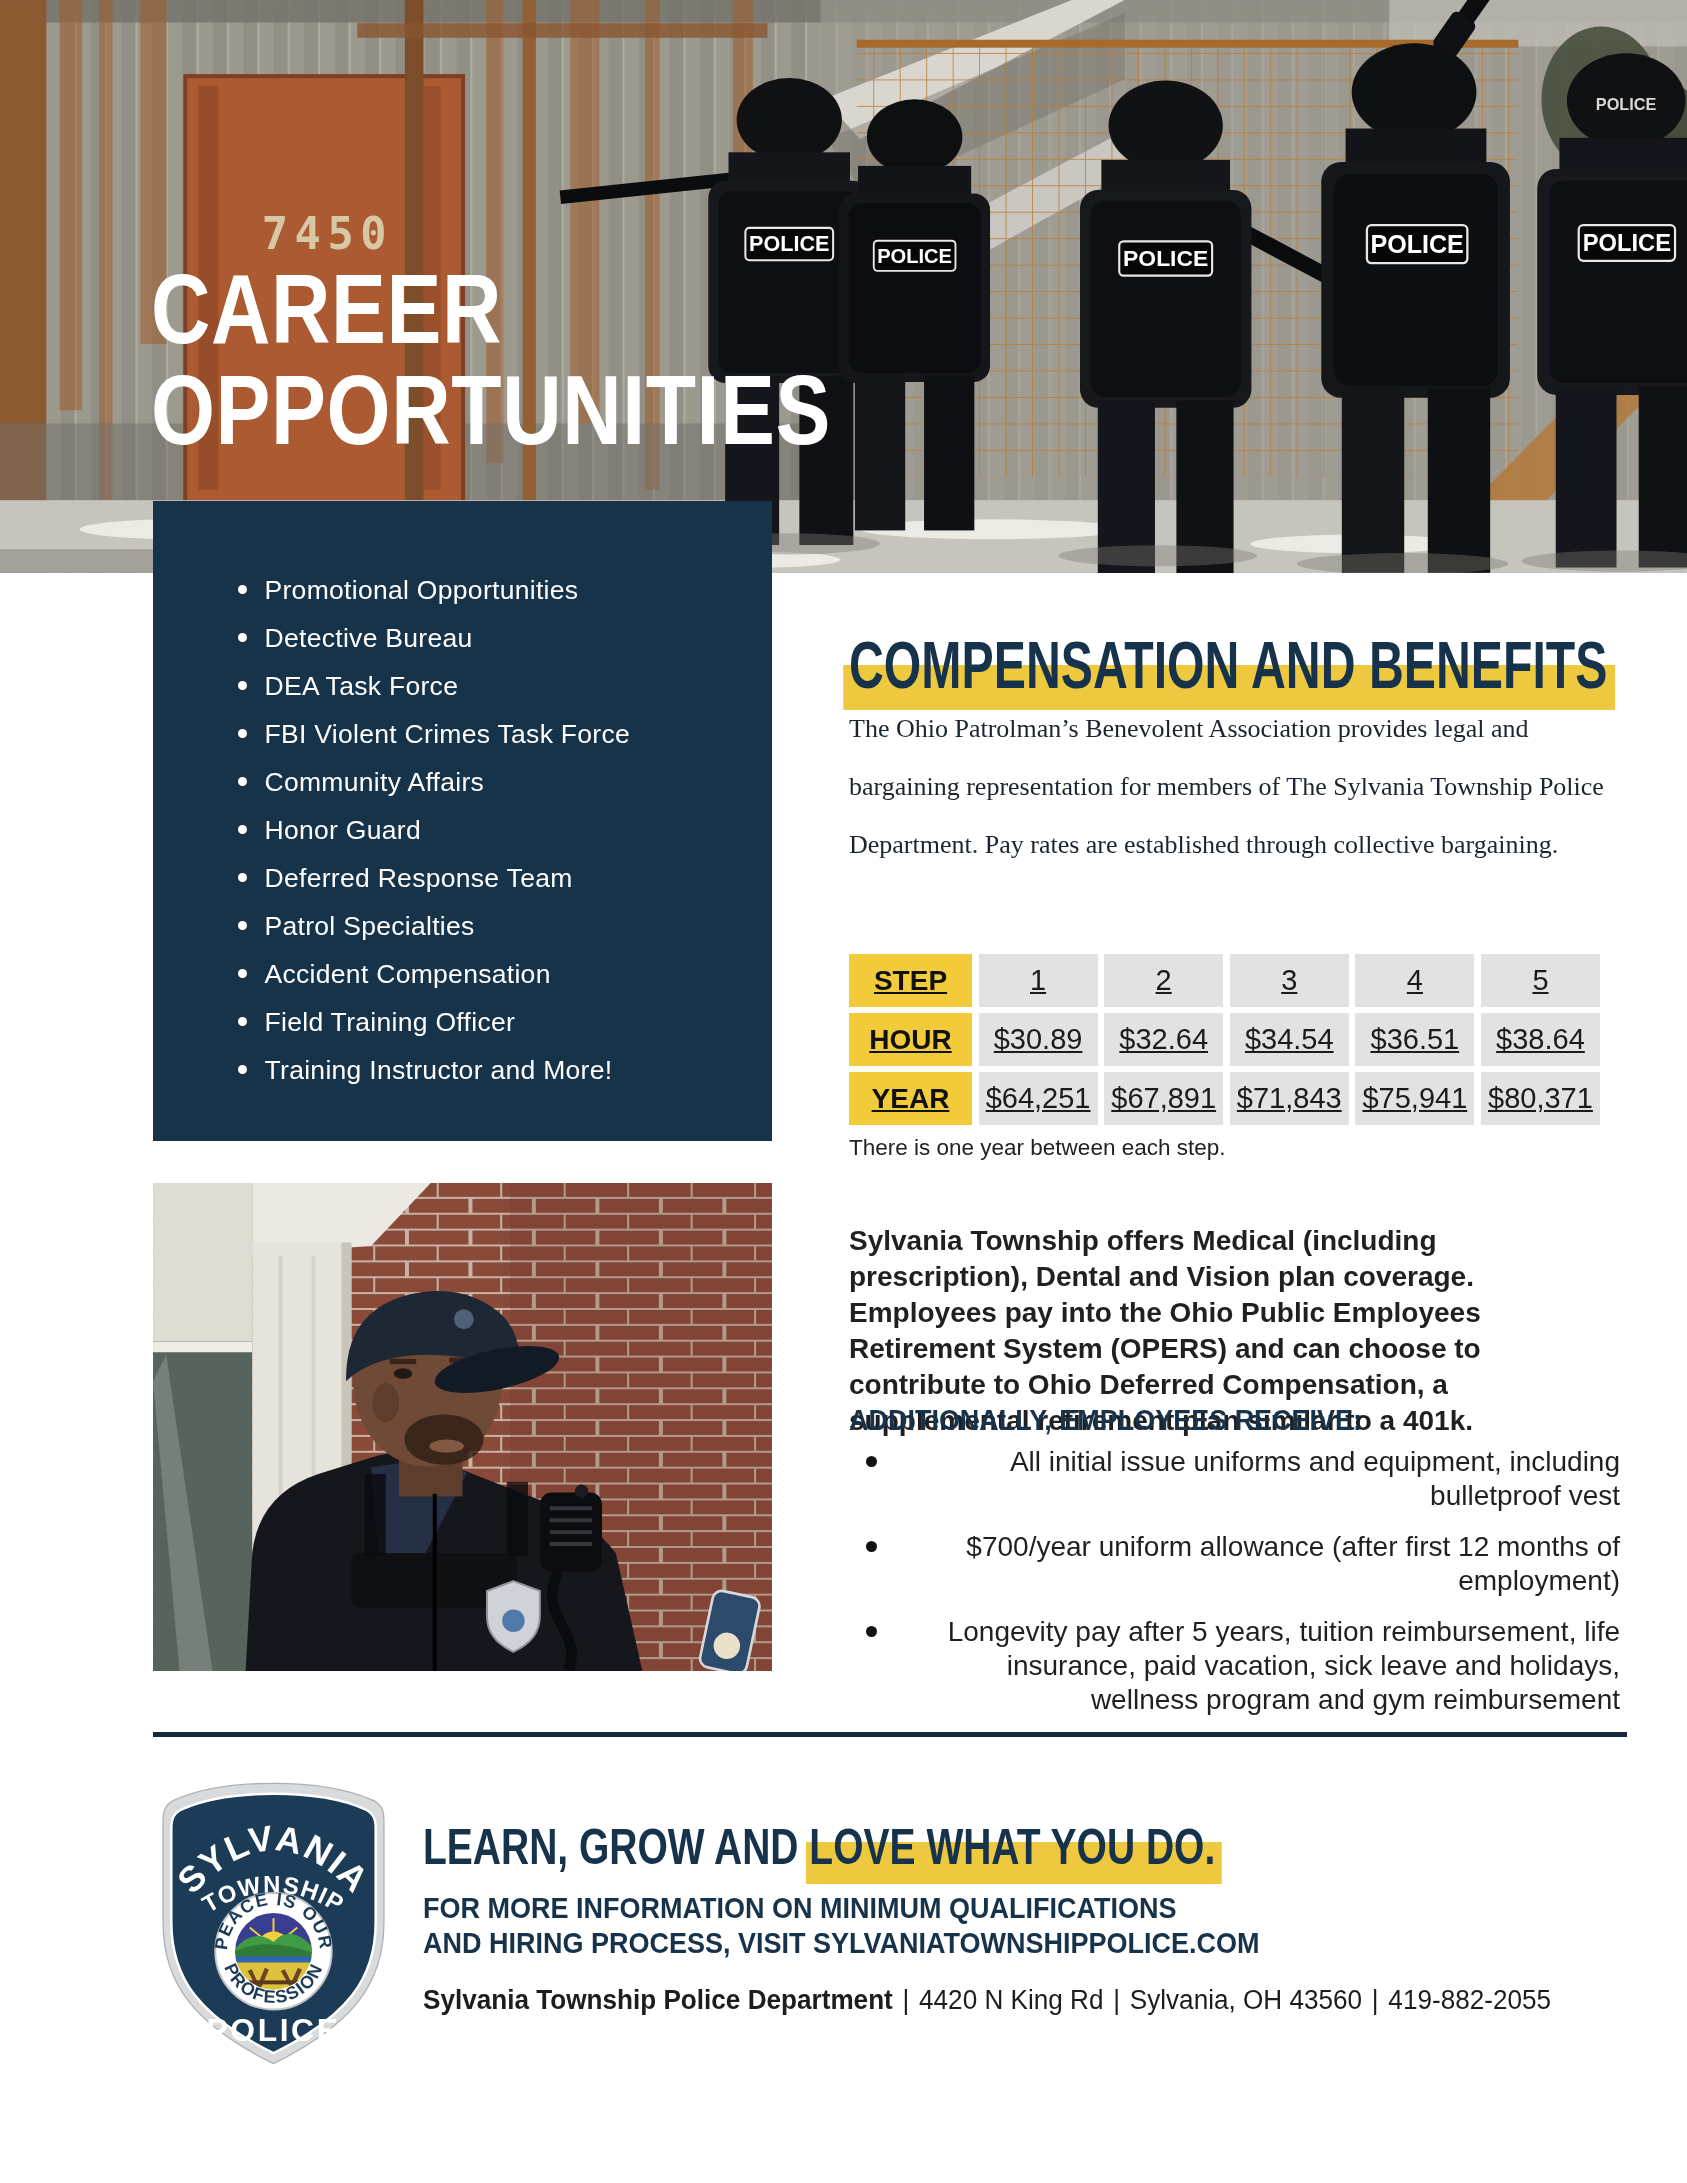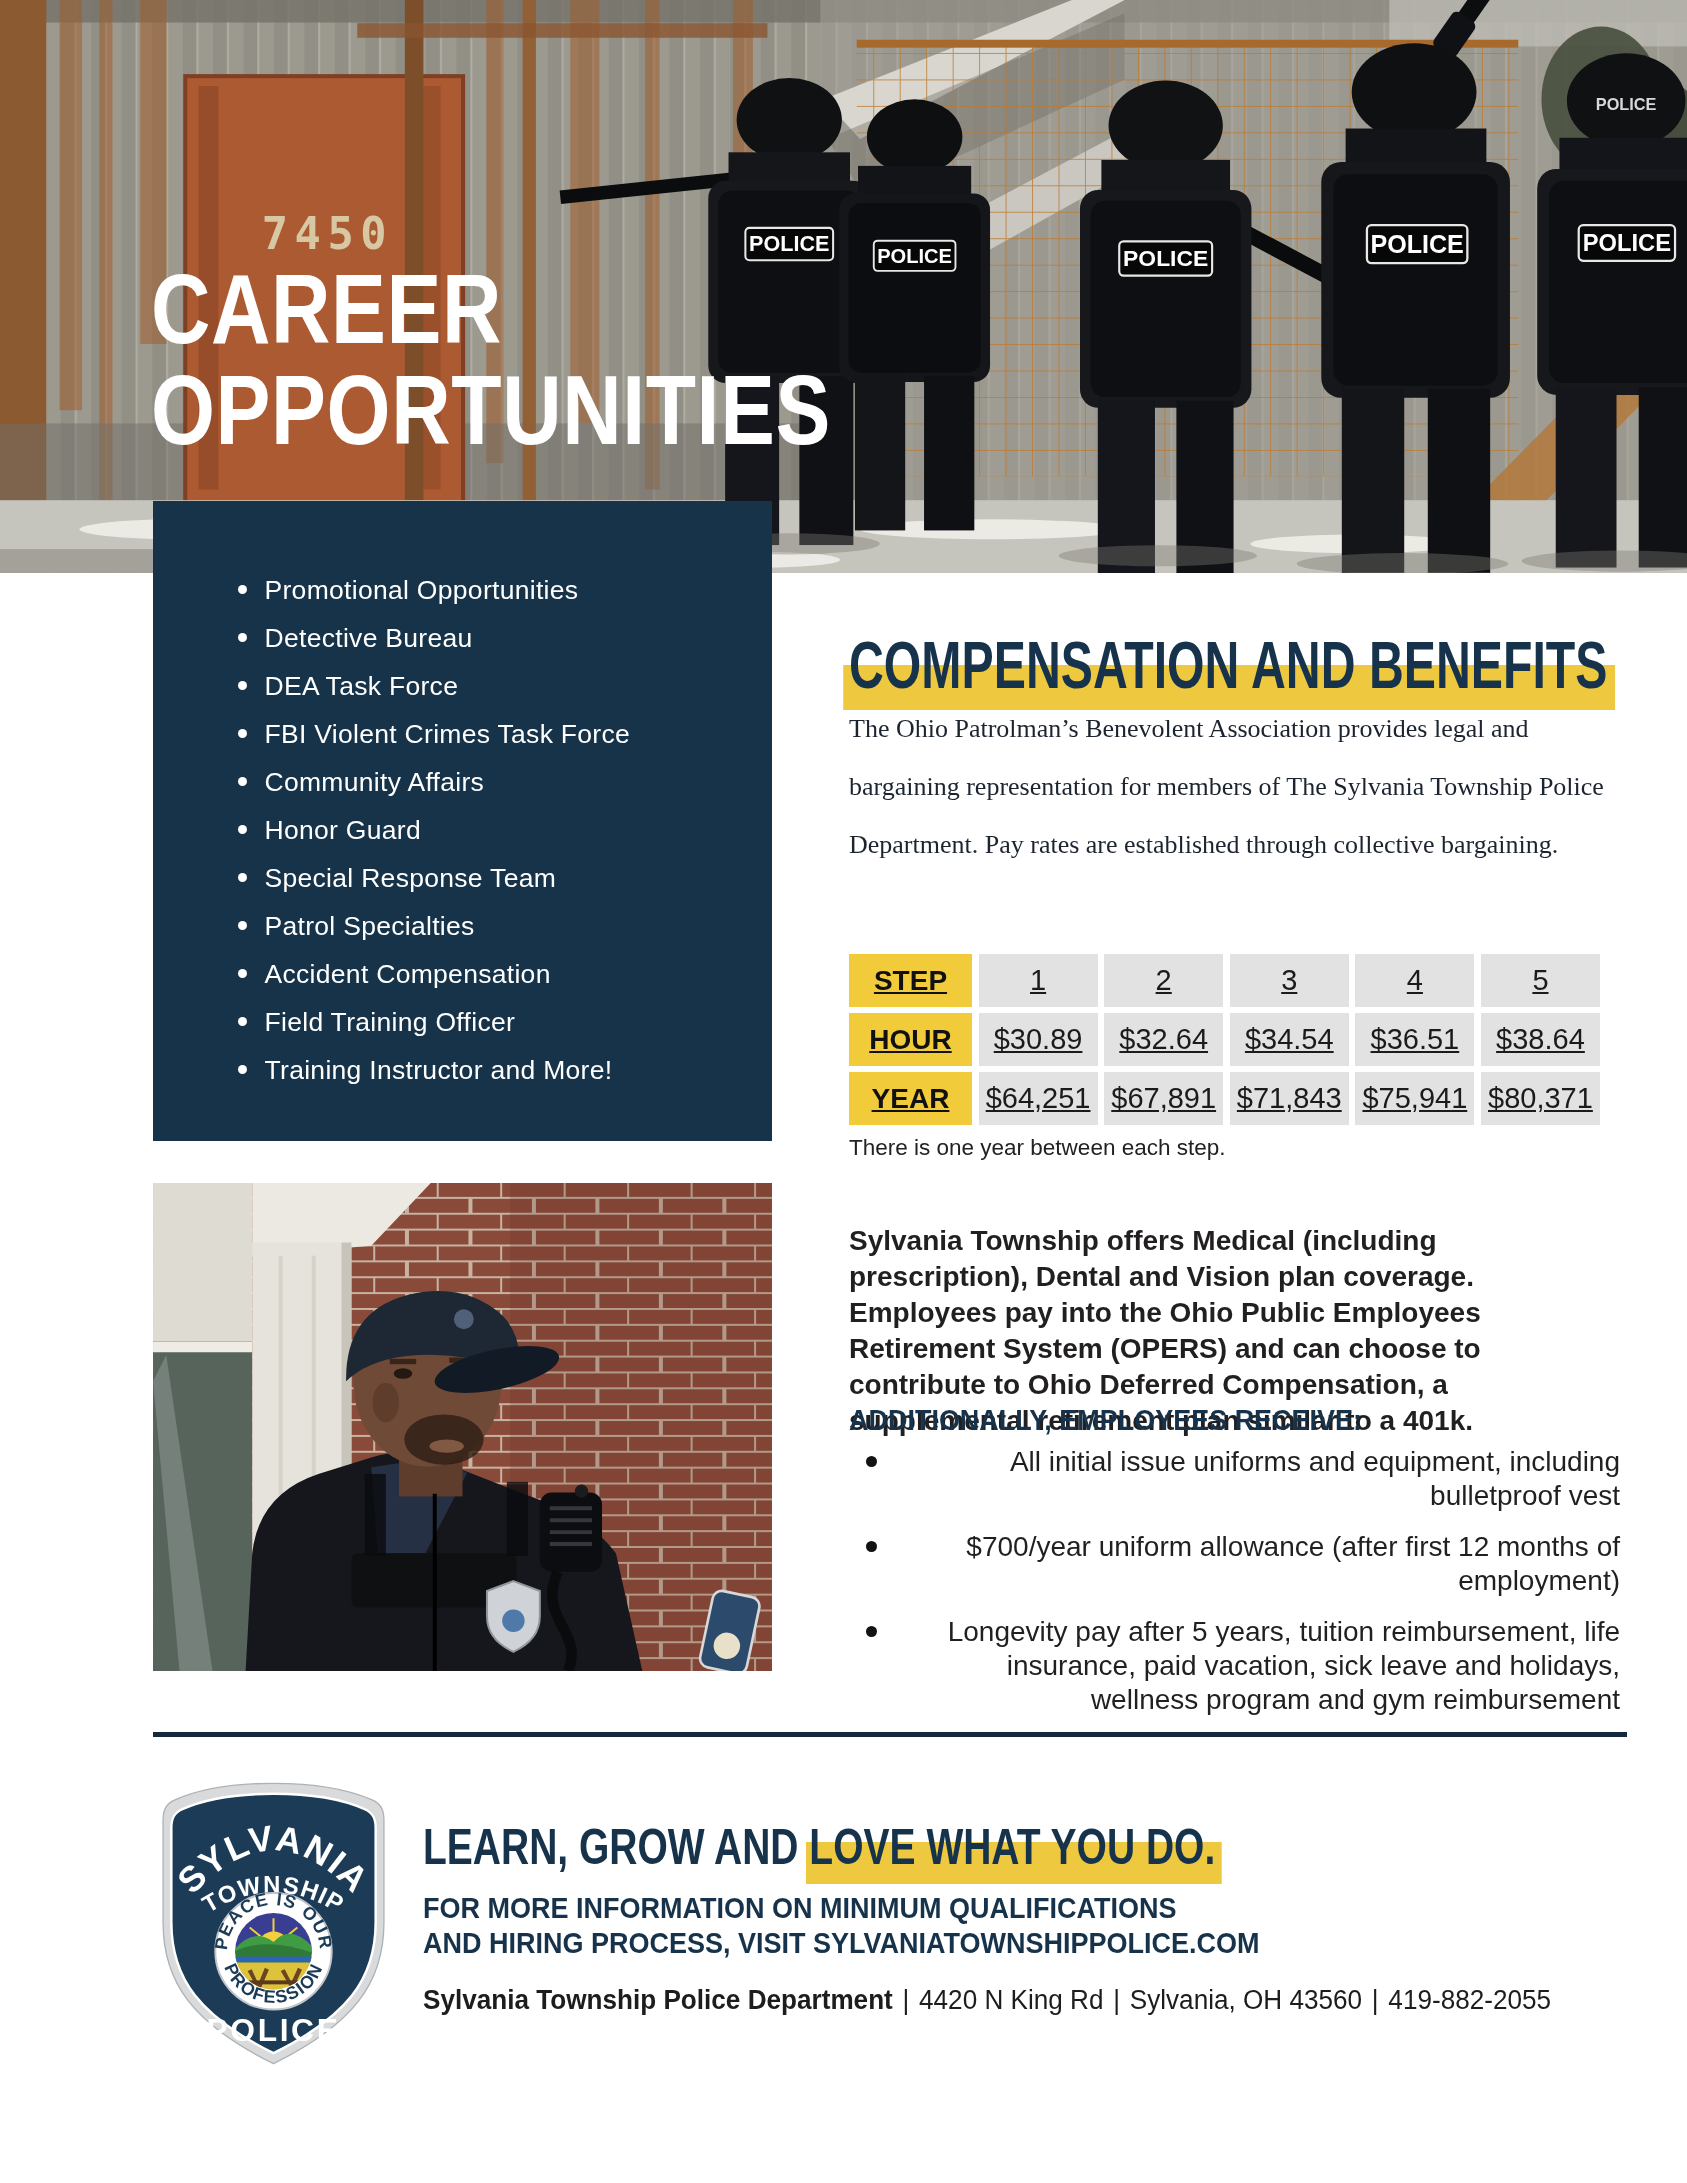--- a/index.html
+++ b/index.html
@@ -205,21 +205,21 @@
   </div>
 
   <div class="abs sidebar">
     <ul>
       <li><span class="dot"></span><span>Promotional Opportunities</span></li>
       <li><span class="dot"></span><span>Detective Bureau</span></li>
       <li><span class="dot"></span><span>DEA Task Force</span></li>
       <li><span class="dot"></span><span>FBI Violent Crimes Task Force</span></li>
       <li><span class="dot"></span><span>Community Affairs</span></li>
       <li><span class="dot"></span><span>Honor Guard</span></li>
-      <li><span class="dot"></span><span>Special Response Team</span></li>
+      <li><span class="dot"></span><span>Deferred Response Team</span></li>
       <li><span class="dot"></span><span>Patrol Specialties</span></li>
       <li><span class="dot"></span><span>Accident Compensation</span></li>
       <li><span class="dot"></span><span>Field Training Officer</span></li>
       <li><span class="dot"></span><span>Training Instructor and More!</span></li>
     </ul>
   </div>
 
   <div class="abs comp-heading">
     <span class="condensed"><span class="hl-wrap"><span class="hl-bar"></span><span>COMPENSATION AND BENEFITS</span></span></span>
   </div>

